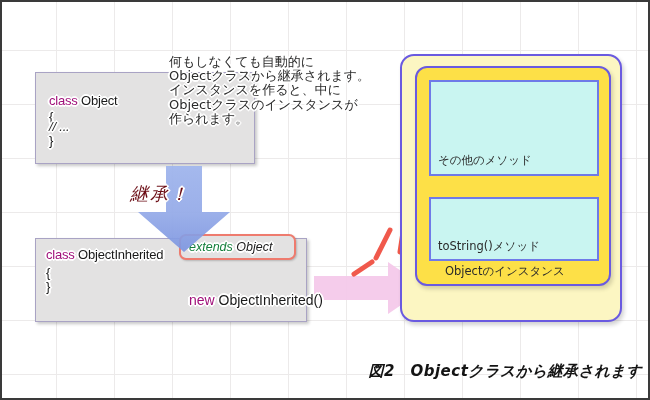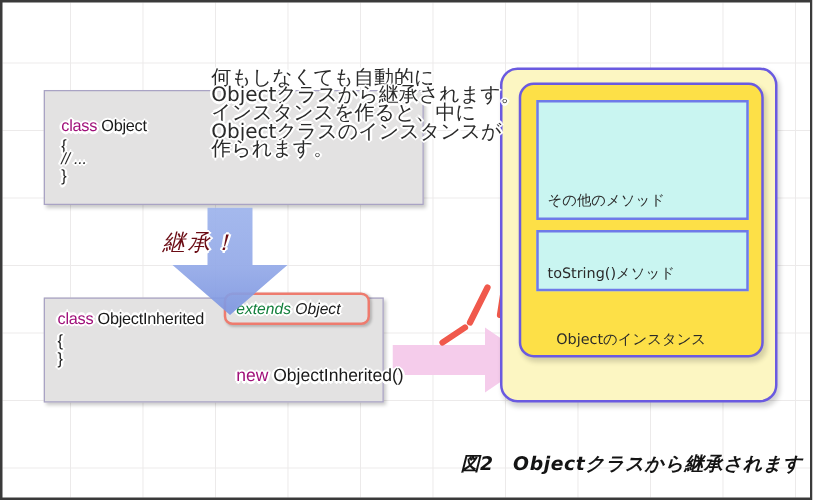--- a/index.html
+++ b/index.html
@@ -27,21 +27,21 @@
       2px 0 0 #fff, -2px 0 0 #fff, 0 2px 0 #fff, 0 -2px 0 #fff;
   }
   
   .codebox{
     position:absolute;
     background:#e3e2e2;
     border:1.5px solid #a9a3c4;
     box-shadow:2px 2px 3px rgba(0,0,0,.22);
     box-sizing:border-box;
   }
-  #code-object{ left:33px; top:70px; width:304px; height:92px;text-align:center; }
+  #code-object{ left:33px; top:70px; width:220px; height:92px;text-align:center; }
   #code-inherited{ left:33px; top:236px; width:272px; height:84px; }
 
   .code-line{
     position:absolute;
     font-family:"Liberation Sans","DejaVu Sans",sans-serif;
     font-size:13px;
     color:#1a1a1a;
     white-space:nowrap;
     letter-spacing:-0.2px;
   }
@@ -81,21 +81,21 @@
     position:absolute;left:187px;top:290px;
     font-family:"Liberation Sans","DejaVu Sans",sans-serif;
     font-size:14px;color:#1a1a1a;white-space:nowrap;
     z-index:9;
   }
 
   
   #note{
     position:absolute;left:167px;top:53px;
     font-family:"DejaVu Sans","Liberation Sans",sans-serif;
-    font-size:16px;line-height:14.2px;color:#2a2a2a;
+    font-size:13px;line-height:14.2px;color:#2a2a2a;
     white-space:pre;
     z-index:8;
   }
 
   
   #arrow-down{
     position:absolute;left:134px;top:164px;width:96px;height:86px;
     z-index:3;
     filter:blur(0.4px);
   }
@@ -135,21 +135,21 @@
     box-sizing:border-box;
     box-shadow:2px 3px 4px rgba(0,0,0,.16);
   }
   .methodbox{
     position:absolute;
     background:#c9f5f1;
     border:2px solid #6f7ae8;
     box-sizing:border-box;
   }
   #m-other{ left:12px; top:12px; width:170px; height:96px; }
-  #m-tostring{ left:12px; top:116px; width:170px; height:49px; }
+  #m-tostring{ left:12px; top:129px; width:170px; height:64px; }
 
   .boxlabel{
     position:absolute;
     font-family:"DejaVu Sans","Liberation Sans",sans-serif;
     font-size:11.5px;color:#2a2a2a;white-space:nowrap;
   }
   #m-other .boxlabel{ left:7px; bottom:6px; }
   #m-tostring .boxlabel{ left:7px; bottom:5px; }
   #lbl-object-instance{ left:28px; top:196px; }
   #lbl-inherited-instance{ left:14px; top:241px; }

